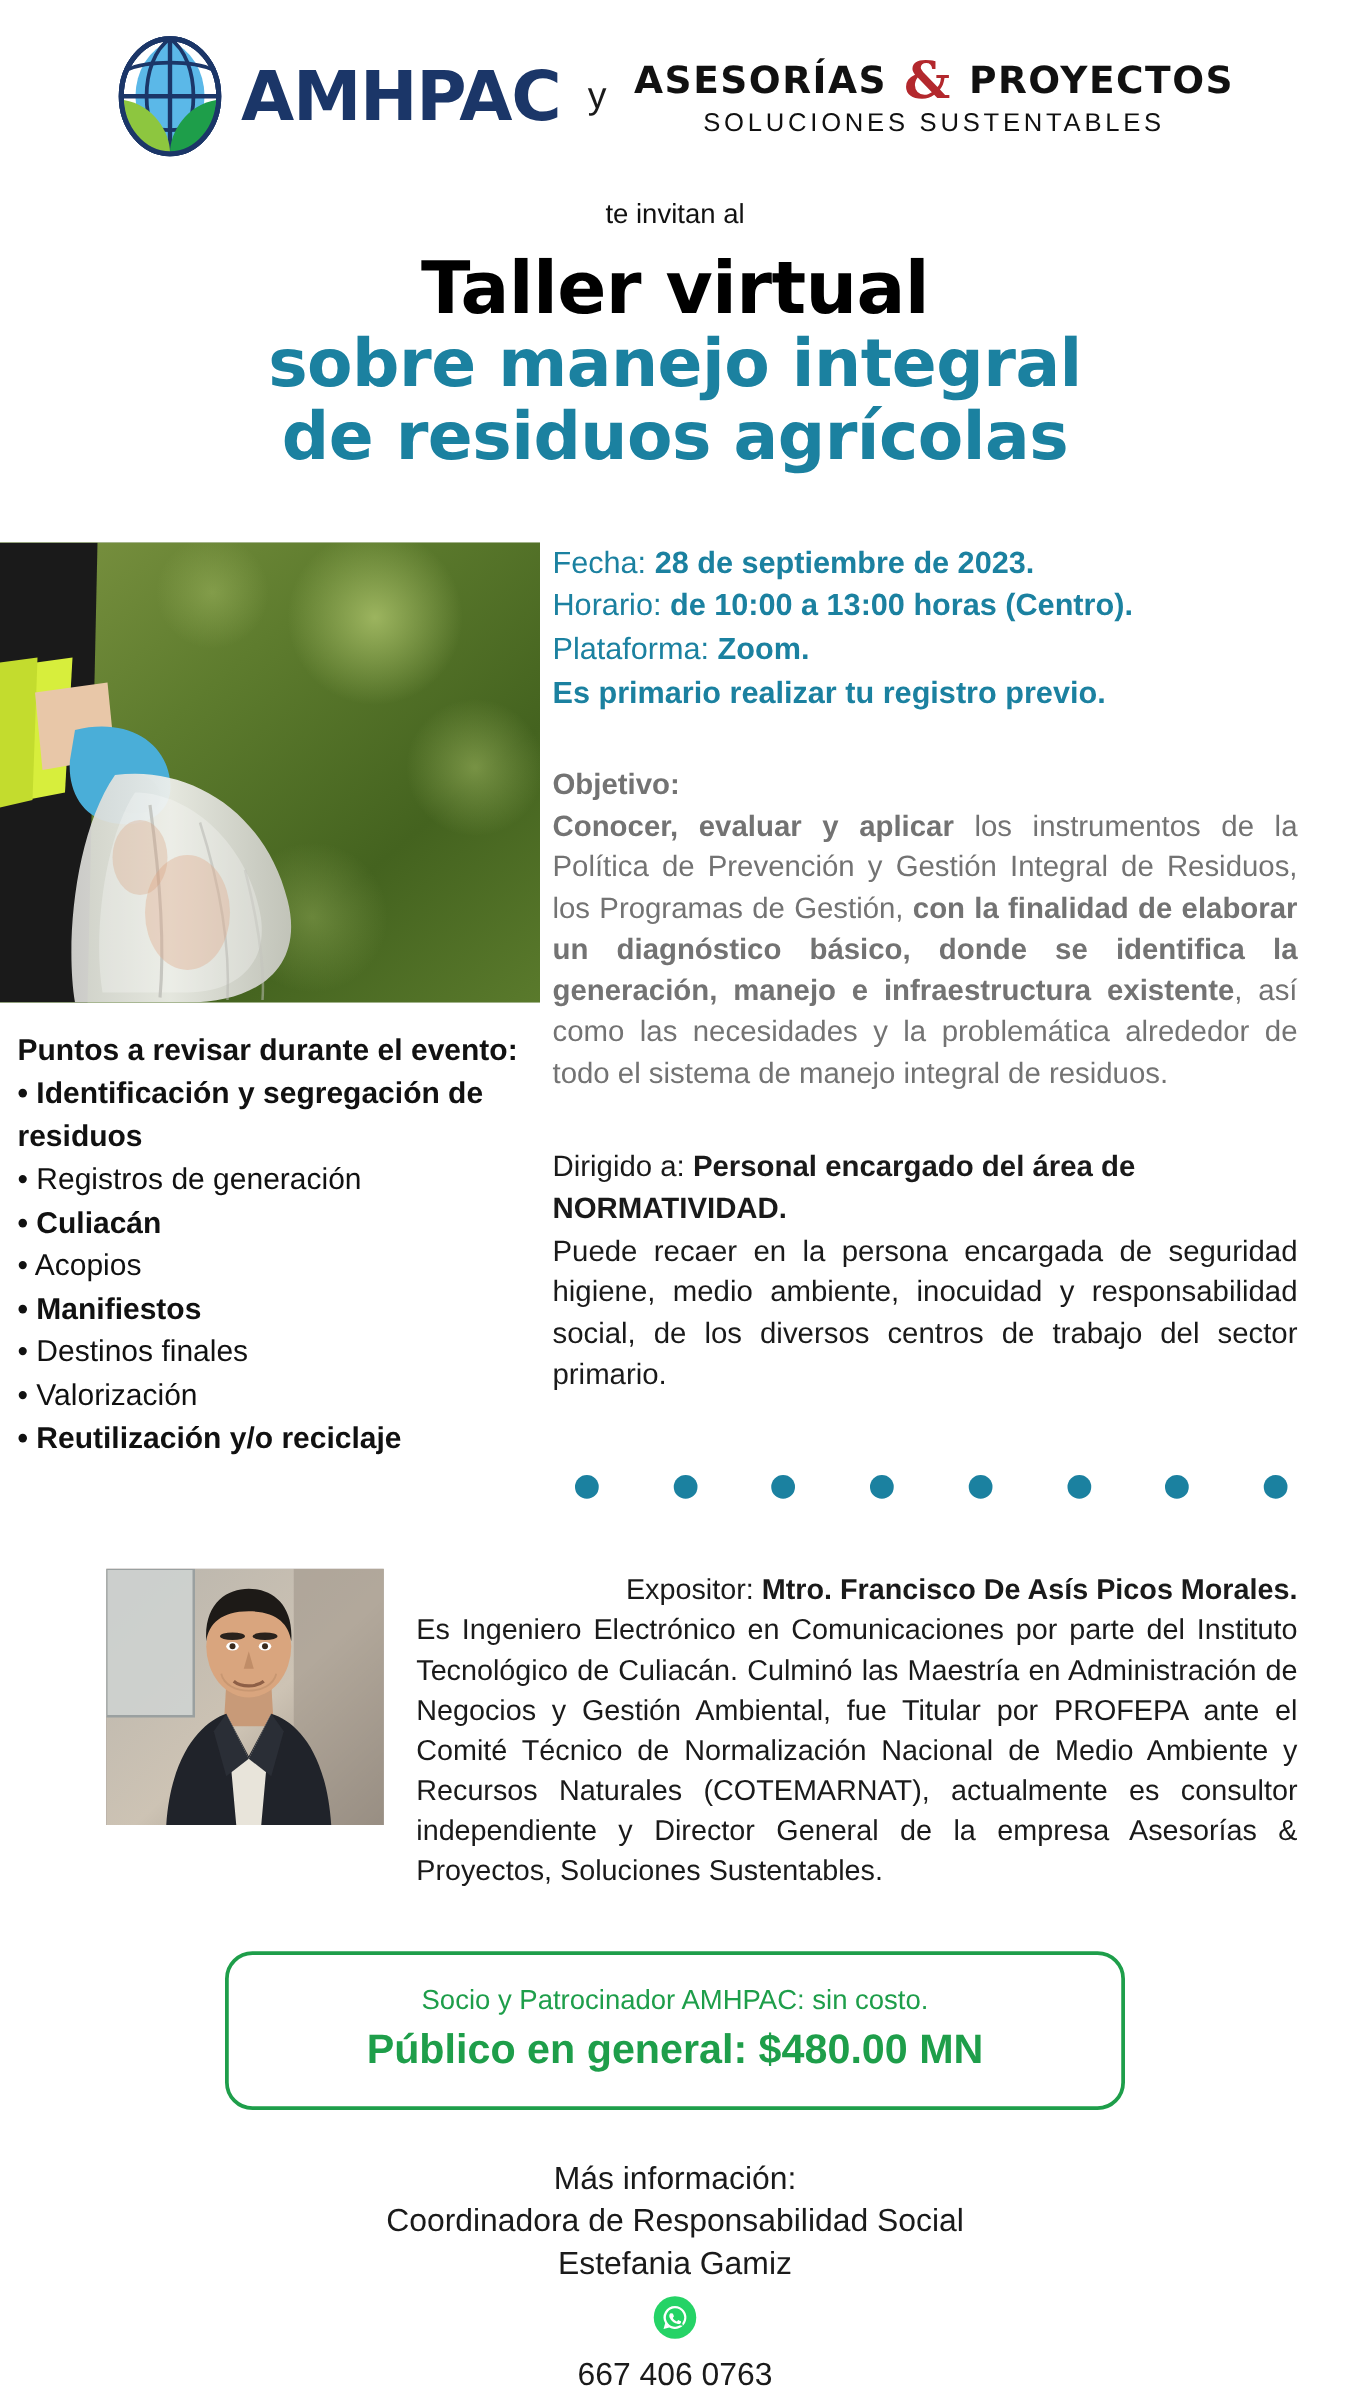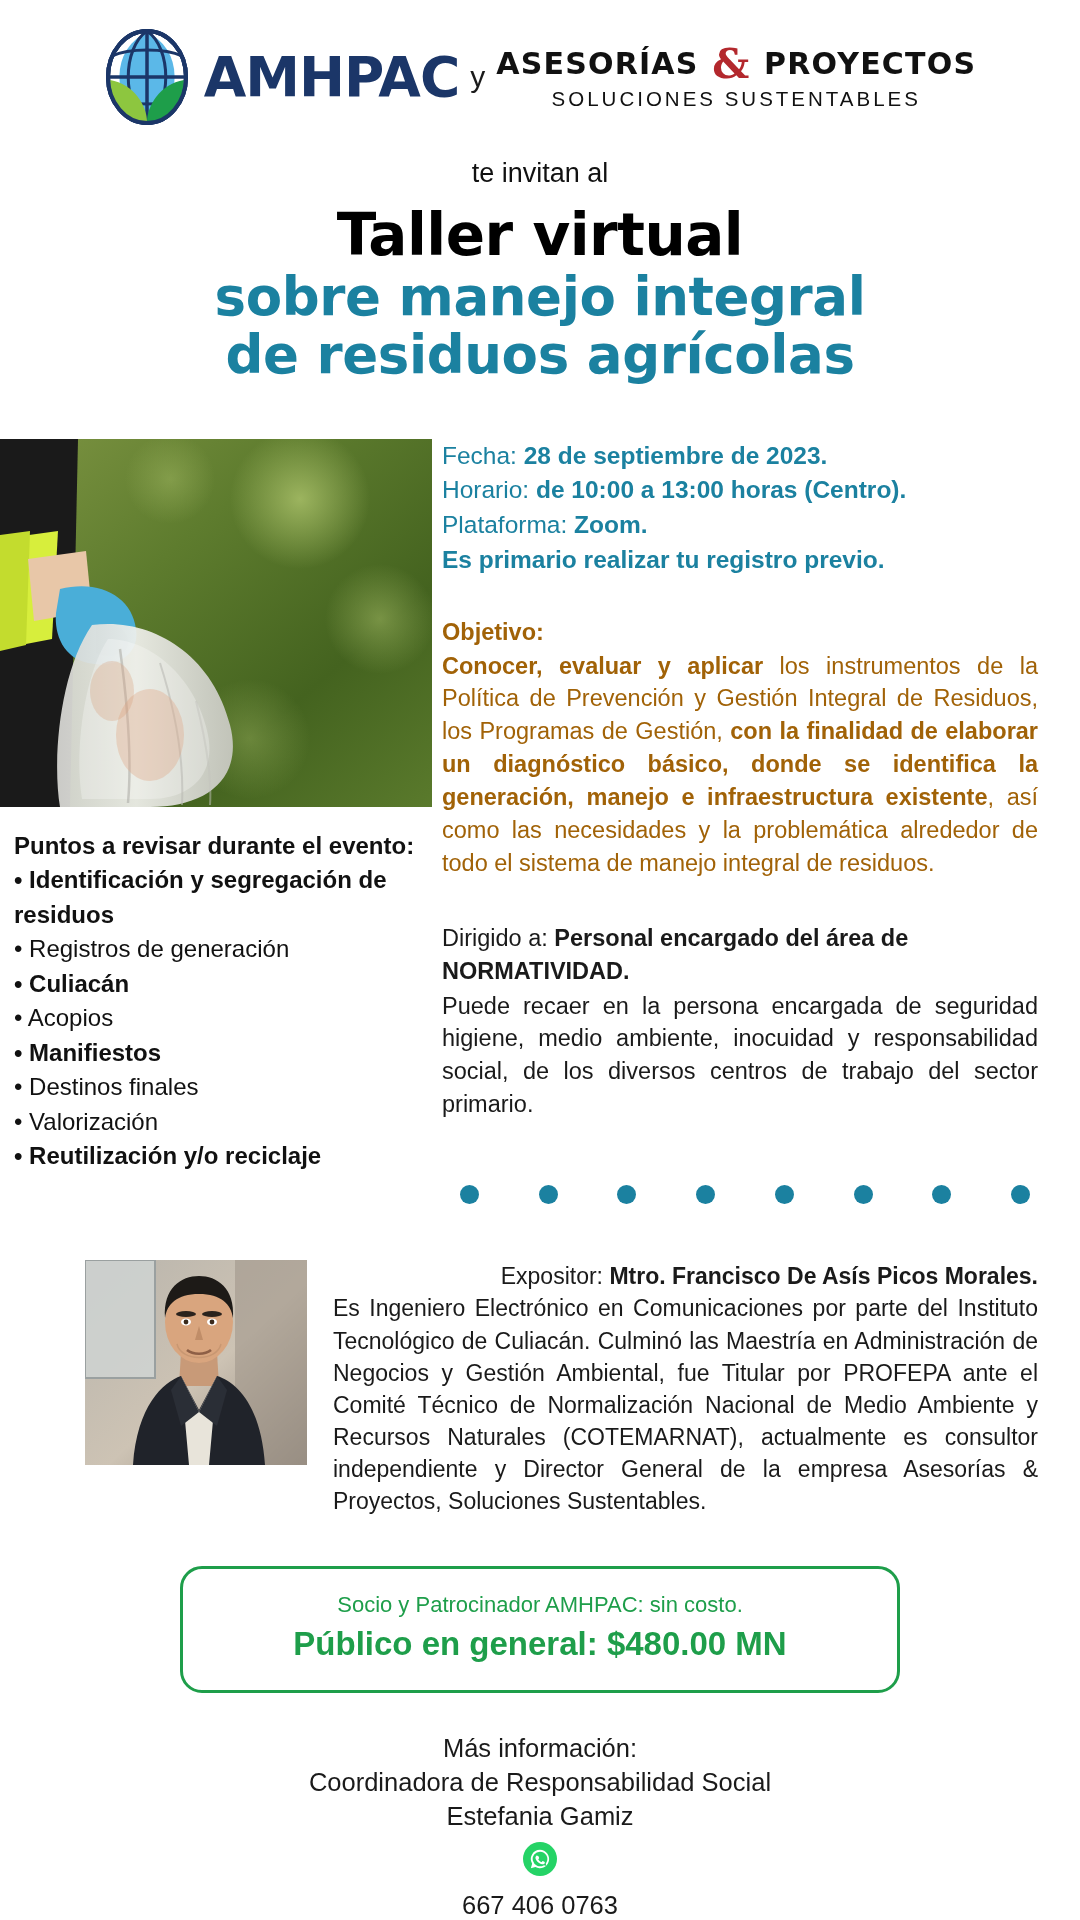--- a/index.html
+++ b/index.html
@@ -21,21 +21,21 @@
     display: flex;
     flex-direction: column;
   }
 
   
   .header {
     display: flex;
     align-items: center;
     justify-content: center;
     padding: 28px 0 10px 0;
-    gap: 7px;
+    gap: 18px;
   }
 
   .logo-amhpac {
     display: flex;
     align-items: center;
     gap: 14px;
   }
 
   .globe-logo { width: 86px; height: 98px; display:block; }
 
@@ -80,21 +80,21 @@
     font-size: 20.5px;
     letter-spacing: 3.0px;
     color: #111111;
     white-space: nowrap;
     margin-top: 1px;
   }
 
   
   .invite {
     text-align: center;
-    font-size: 27px;
+    font-size: 22px;
     color: #111111;
     margin-top: 22px;
     font-family: "Liberation Sans", sans-serif;
   }
 
   .title-block { text-align: center; margin-top: 14px; }
 
   .title-main {
     font-family: "DejaVu Sans", sans-serif;
     font-size: 58px;
@@ -151,21 +151,21 @@
   .info-line {
     font-size: 24.5px;
     color: #1b81a0;
     font-family: "Liberation Sans", sans-serif;
   }
   .info-line b { font-weight: bold; }
   .info-line.all-bold { font-weight: bold; }
 
   .objetivo-block {
     margin-top: 38px;
-    color: #a16207;
+    color: #737373;
     font-size: 23.5px;
     line-height: 1.40;
     text-align: justify;
     font-family: "Liberation Sans", sans-serif;
   }
   .objetivo-label { font-weight: bold; display:block; margin-bottom: 1px; text-align:left;}
   .objetivo-block b { font-weight: bold; }
 
   
   .bullets {

